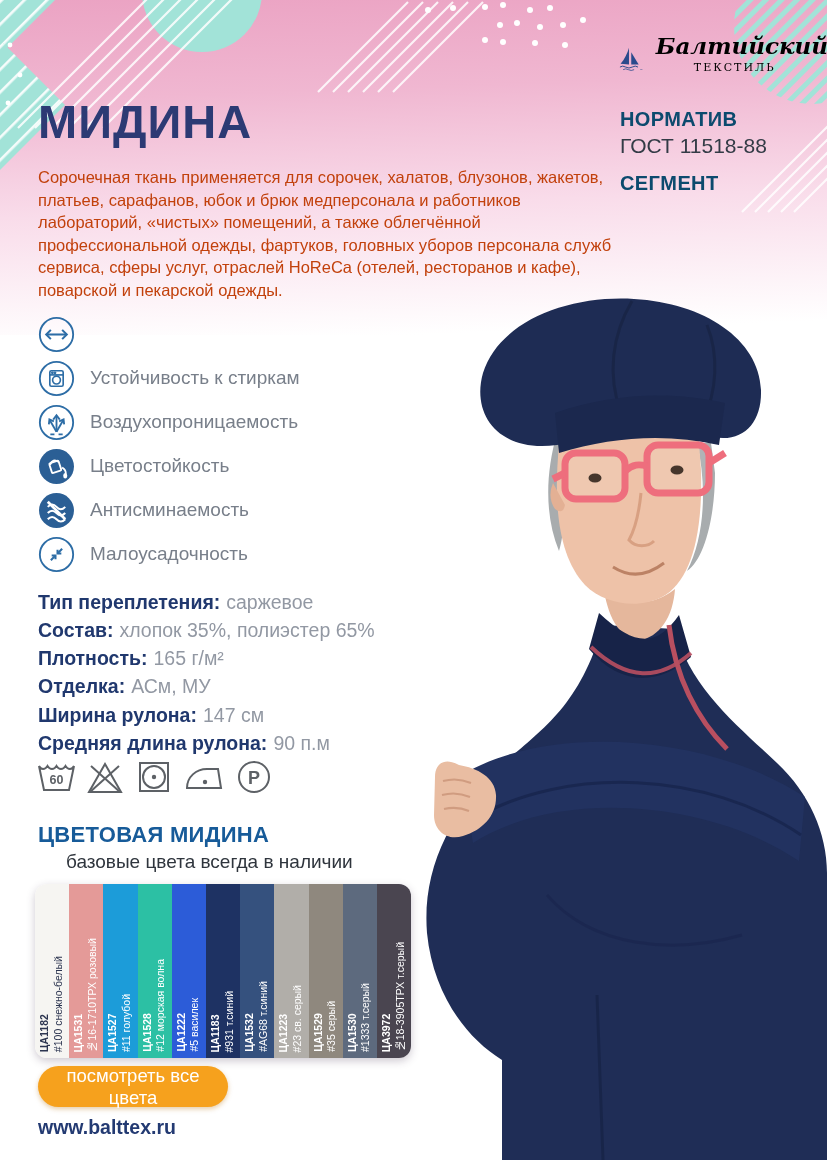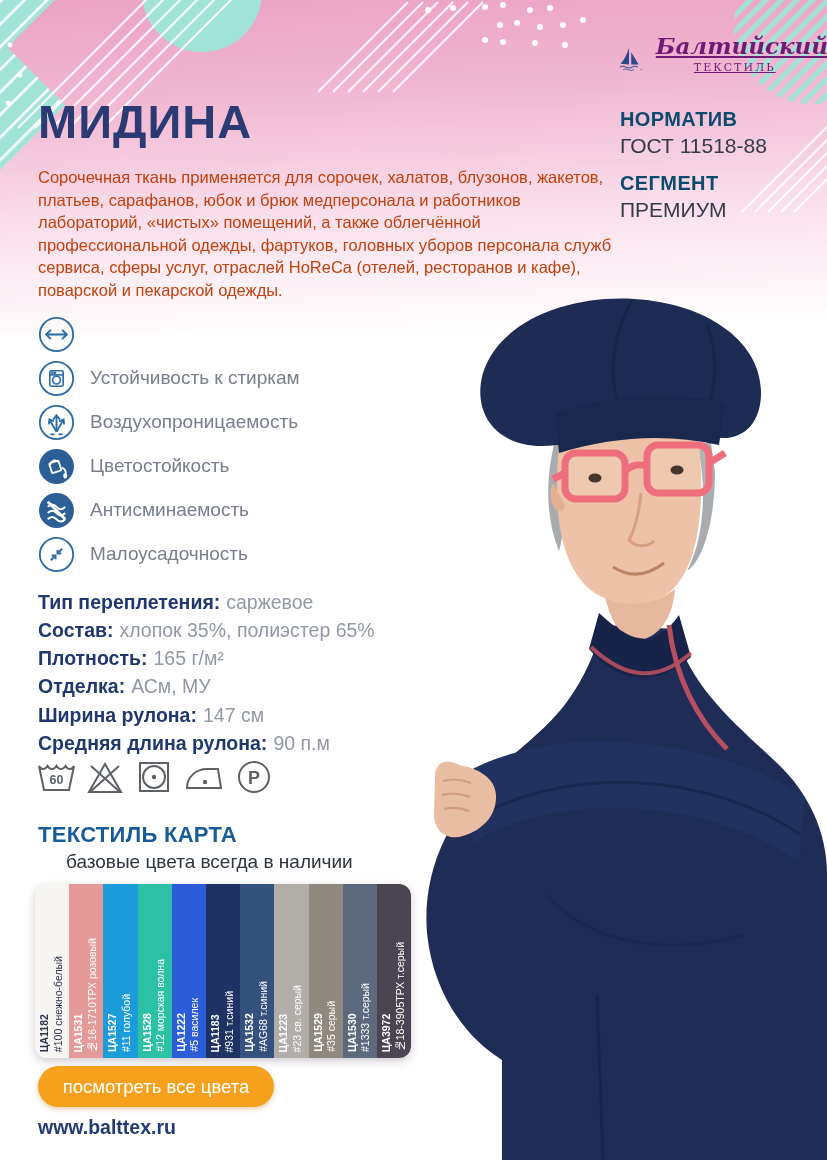--- a/index.html
+++ b/index.html
@@ -4,21 +4,21 @@
 <style>
   html,body{margin:0;padding:0;background:#fff;}
   .page{position:relative;width:827px;height:1160px;overflow:hidden;background:#fff;
         font-family:"Liberation Sans",sans-serif;}
   
   .header-bg{position:absolute;left:0;top:0;width:827px;height:335px;
     background:linear-gradient(178deg,#eba3c3 0%,#f0b7d1 28%,#f9dcea 60%,#ffffff 96%);}
   .deco-svg{position:absolute;left:0;top:0;}
   
   .logo{position:absolute;left:618px;top:18px;width:210px;display:flex;align-items:flex-start;}
-  .logo-text{margin-left:12px;margin-top:16px;color:#701a75;text-decoration:underline;}
+  .logo-text{margin-left:12px;margin-top:16px;color:#000000;}
   .logo-name{font-family:"DejaVu Serif",serif;font-style:italic;font-weight:700;font-size:23px;line-height:1;}
   .logo-sub{font-family:"DejaVu Serif",serif;font-size:11px;letter-spacing:2px;margin-top:4px;padding-left:38px;}
   
   .title{position:absolute;left:38px;top:94px;font-size:47px;font-weight:800;letter-spacing:1px;color:#2c3a74;}
   .desc{position:absolute;left:38px;top:166px;width:580px;font-size:16.5px;line-height:1.37;color:#c2410c;}
   
   .meta{position:absolute;left:620px;width:200px;}
   .meta-norm{top:108px;} .meta-seg{top:172px;}
   .meta-label{font-size:20px;font-weight:800;color:#0c4a6e;letter-spacing:.4px;}
   .meta-value{font-size:21px;color:#333b46;margin-top:3px;}
@@ -38,21 +38,21 @@
   
   .cc-title{position:absolute;left:38px;top:822px;font-size:22px;font-weight:800;color:#175b99;letter-spacing:.3px;}
   .cc-sub{position:absolute;left:38px;top:851px;font-size:19px;color:#2f353d;margin-left:28px;}
   .strip{position:absolute;left:35px;top:884px;width:376px;height:174px;display:flex;
          border-radius:12px;overflow:hidden;box-shadow:0 3px 8px rgba(60,40,70,.25);}
   .swatch{position:relative;flex:1 1 0;}
   .swatch-label{position:absolute;bottom:6px;left:50%;transform:translateX(-50%);display:flex;}
   .swatch-label span{writing-mode:vertical-rl;transform:rotate(180deg);font-size:10.5px;line-height:1.3;white-space:nowrap;}
   .swatch-label .code{font-weight:700;}
   
-  .btn{position:absolute;left:38px;top:1066px;width:236px;height:41px;border:none;border-radius:21px;
+  .btn{position:absolute;left:38px;top:1066px;width:190px;height:41px;border:none;border-radius:21px;
        color:#fff;font-family:"Liberation Sans",sans-serif;font-size:18.5px;display:flex;align-items:center;justify-content:center;
        box-shadow:0 2px 5px rgba(180,110,0,.35);cursor:pointer;}
   .site{position:absolute;left:38px;top:1116px;font-size:19.5px;font-weight:800;color:#233a72;text-decoration:none;}
   
   .chef{position:absolute;left:407px;top:295px;}
 </style>
 </head>
 <body>
 
 <div class="page">
@@ -179,21 +179,20 @@
 
   <div class="title">МИДИНА</div>
   <div class="desc">Сорочечная ткань применяется для сорочек, халатов, блузонов, жакетов, платьев, сарафанов, юбок и брюк медперсонала и работников лабораторий, «чистых» помещений, а также облегчённой профессиональной одежды, фартуков, головных уборов персонала служб сервиса, сферы услуг, отраслей HoReCa (отелей, ресторанов и кафе), поварской и пекарской одежды.</div>
 
   <div class="meta meta-norm" style="position:absolute;top:108px;">
     <div class="meta-label">НОРМАТИВ</div>
     <div class="meta-value">ГОСТ 11518-88</div>
   </div>
   <div class="meta meta-seg" style="position:absolute;top:172px;">
     <div class="meta-label">СЕГМЕНТ</div>
-    <div class="meta-value">ПРЕМИУМ</div>
   </div>
 
   <div class="features">
     <div class="feature">
       <svg class="f-icon" viewBox="0 0 36 36">
         <circle cx="18" cy="18" r="16.2" fill="none" stroke="#2d6da6" stroke-width="1.8"></circle>
         <g stroke="#2d6da6" stroke-width="2" fill="none">
           <line x1="8.5" y1="18" x2="27.5" y2="18"></line>
           <path d="M12.5 13.5 L8 18 L12.5 22.5"></path>
             <path d="M23.5 13.5 L28 18 L23.5 22.5"></path>
@@ -301,21 +300,21 @@
     <svg width="42" height="42" viewBox="0 0 42 42">
       <path d="M4 32 C4 21 13 13 24 13 L35 13 L38 32 Z" fill="none" stroke="#5d6166" stroke-width="2"></path>
       <circle cx="22" cy="26" r="2.2" fill="#5d6166"></circle>
     </svg>
     <svg width="40" height="42" viewBox="0 0 40 42">
       <circle cx="20" cy="21" r="15" fill="none" stroke="#5d6166" stroke-width="2"></circle>
       <text x="20" y="27.5" font-size="18" font-weight="600" fill="#5d6166" text-anchor="middle" font-family="Liberation Sans,sans-serif">P</text>
     </svg>
   </div>
 
-  <div class="cc-title">ТЕКСТИЛЬ КАРТА</div>
+  <div class="cc-title">ЦВЕТОВАЯ МИДИНА</div>
   <div class="cc-sub">базовые цвета всегда в наличии</div>
 
   <div class="strip">
     <div class="swatch" style="background: rgb(246, 245, 242);">
         <div class="swatch-label" style="color: rgb(44, 53, 80);">
           <span class="code">ЦА1182</span>
           <span class="cname">#100 снежно-белый</span>
         </div>
       </div>
     <div class="swatch" style="background: rgb(228, 154, 152);">

